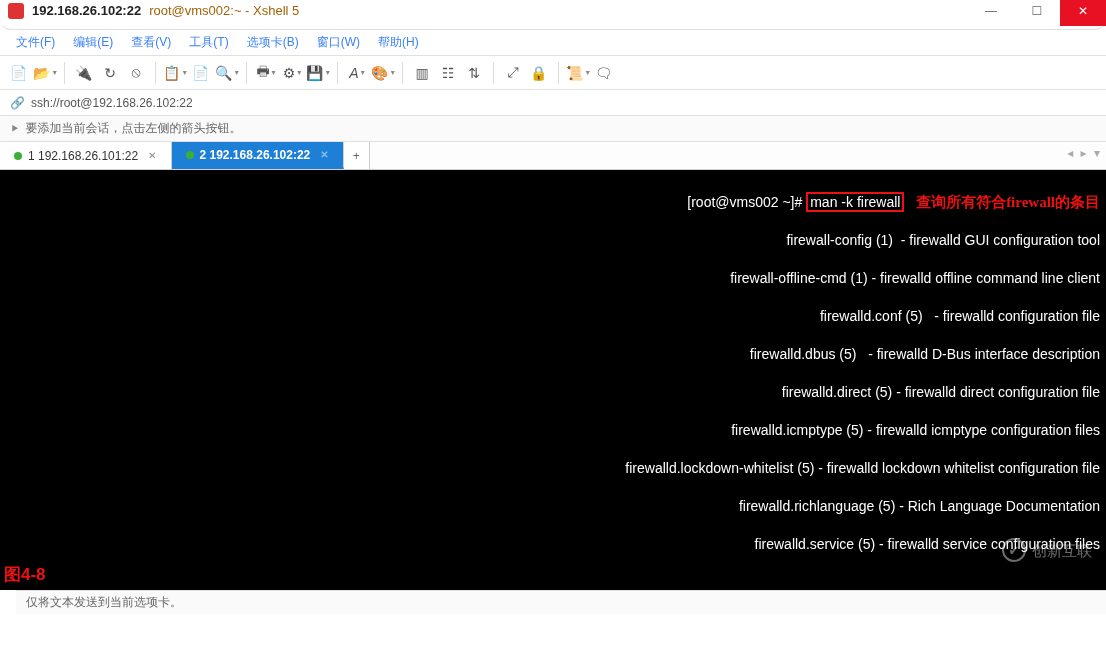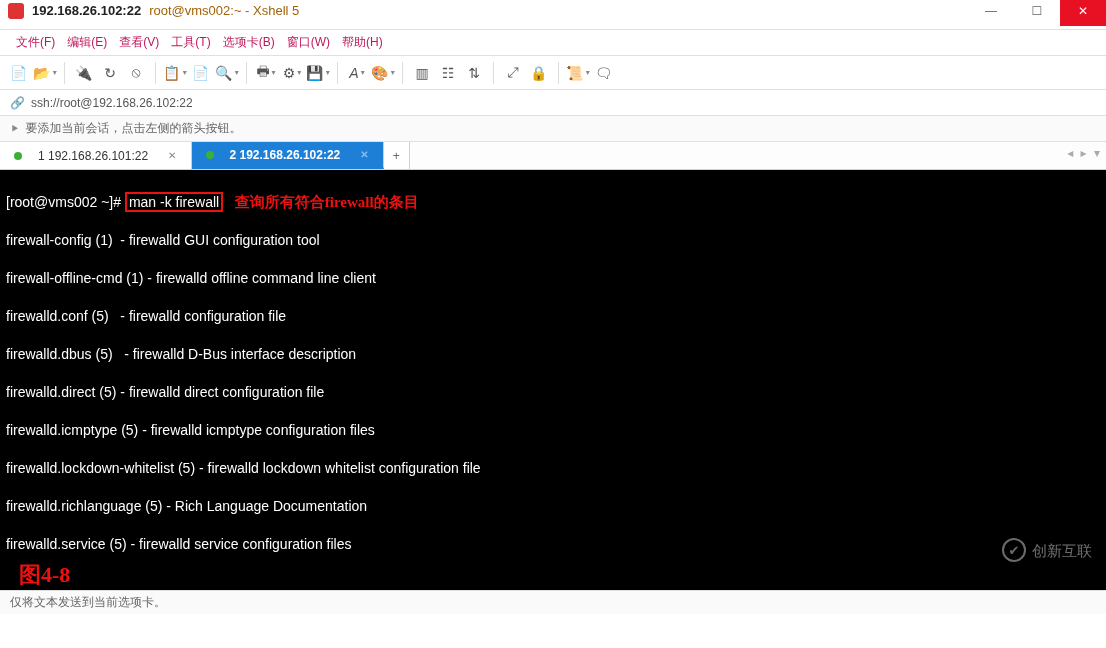--- a/index.html
+++ b/index.html
@@ -1,57 +1,57 @@
 <!DOCTYPE html>
 <html><head>
 <meta charset="utf-8">
 <style>
 * { margin: 0; padding: 0; box-sizing: border-box; font-family: "Microsoft YaHei", Tahoma, sans-serif; }
 body { width: 1106px; height: 648px; background: #fff; overflow: hidden; font-size: 12px; }
 
-.titlebar { height: 30px; background: #fff; border-bottom: 1px solid #e0e0e0; display: flex; align-items: center; padding: 0 0 8px 8px; }
+.titlebar { height: 30px; background: #fff; border-bottom: 1px solid #e0e0e0; display: flex; align-items: center; padding: 0 0 8px 8px; border-radius: 11px; }
 .titlebar .app-icon { width: 16px; height: 16px; background: #d33; border-radius: 3px; margin-right: 8px; }
 .titlebar .title-main { font-weight: bold; font-size: 13px; color: #222; margin-right: 8px; }
 .titlebar .title-sub { color: #a16207; font-size: 13px; }
 .titlebar .win-controls { margin-left: auto; display: flex; }
 .titlebar .win-controls div { width: 46px; height: 30px; display: flex; align-items: center; justify-content: center; color: #666; }
 .titlebar .win-close { background: #e81123; color: #fff !important; }
 
-.menubar { height: 26px; display: flex; align-items: center; padding: 0 10px; gap: 0; border-bottom: 1px solid #e0e0e0; color: #be185d; text-align: right; }
+.menubar { height: 26px; display: flex; align-items: center; padding: 0 10px; gap: 6px; border-bottom: 1px solid #e0e0e0; color: #3b82f6; text-align: right; }
 .menubar span { padding: 2px 6px; font-size: 12px; }
 
 .toolbar { height: 34px; display: flex; align-items: center; padding: 0 10px; gap: 8px; border-bottom: 1px solid #e0e0e0; }
 .toolbar .tbtn { width: 18px; height: 18px; display: inline-flex; align-items: center; justify-content: center; color: #555; font-size: 14px; }
 .toolbar .sep { width: 1px; height: 22px; background: #ddd; margin: 0 2px; }
 .drop::after { content: "▾"; font-size: 8px; margin-left: 2px; color: #888; }
 
 .addressbar { height: 26px; display: flex; align-items: center; padding: 0 10px; border-bottom: 1px solid #e0e0e0; color: #555; }
 .addressbar .link-icon { margin-right: 6px; color: #888; }
 
 .hintbar { height: 26px; display: flex; align-items: center; padding: 0 10px; background: #fafafa; border-bottom: 1px solid #e0e0e0; color: #666; }
 .hintbar .arrow-icon { margin-right: 6px; color: #888; }
 
 .tabbar { height: 28px; background: #fdfdfd; border-bottom: 1px solid #d0d0d0; display: flex; align-items: stretch; position: relative; }
-.tab { display: flex; align-items: center; padding: 0 14px; border-right: 1px solid #d0d0d0; font-size: 12px; gap: 16px; position: relative; }
+.tab { display: flex; align-items: center; padding: 0 14px; border-right: 1px solid #d0d0d0; font-size: 12px; gap: 6px; position: relative; }
 .tab.inactive { background: #fff; color: #333; }
 .tab.active { background: #1e7fd6; color: #fff; font-weight: bold; border-bottom: 2px solid #1e7fd6; }
 .tab .dot { width: 8px; height: 8px; border-radius: 50%; }
 .tab .dot.green { background: #3cb034; }
 .tab .close-x { font-size: 10px; opacity: .6; margin-left: 4px; }
 .tab.active .close-x { color: #cfe6f8; }
 .tab-add { width: 26px; display: flex; align-items: center; justify-content: center; color: #666; border-right: 1px solid #d0d0d0; background:#fff; }
 .tabbar .tab-nav { position: absolute; right: 4px; top: 4px; color: #aaa; font-size: 12px; letter-spacing: 2px; }
 
-.terminal { background: #000; color: #fff; font-family: Consolas, "Courier New", monospace; font-size: 14px; line-height: 19px; padding: 4px 6px; height: 420px; position: relative; white-space: pre; }
+.terminal { background: #000; color: #fff; font-family: Consolas, "Courier New", monospace; font-size: 14px; line-height: 19px; padding: 4px 6px; height: 420px; position: relative; white-space: pre; text-align: right; }
 .terminal .line { display: block; }
 .box-red { border: 2px solid #e11; padding: 0 2px; }
 .note-red { color: #e11; font-weight: bold; font-family: "Microsoft YaHei"; font-size: 15px; }
-.fig-label { position: absolute; left: 19px; bottom: 6px; color: #e11; font-family: Liberation Serif, serif; font-weight: bold; font-size: 22px; }
+.fig-label { position: absolute; left: 4px; bottom: 6px; color: #e11; font-family: Liberation Sans, sans-serif; font-weight: bold; font-size: 17px; }
 
-.statusbar { height: 24px; display: flex; align-items: center; padding: 0 10px; color: #666; border-top: 1px solid #e0e0e0; background:#fafafa; }
+.statusbar { height: 24px; display: flex; align-items: center; padding: 0 10px; color: #666; border-top: 1px solid #e0e0e0; background:#fafafa;margin-left:16px; }
 
 .watermark { position: absolute; right: 14px; bottom: 28px; display: flex; align-items: center; gap: 6px; color: #eee; opacity: .45; font-size: 15px; }
 .watermark .wm-icon { width: 24px; height: 24px; border: 2px solid #eee; border-radius: 50%; display:flex; align-items:center; justify-content:center; font-size:13px; }
 </style>
 </head>
 <body>
 
 <div class="titlebar">
   <div class="app-icon"></div>
   <span class="title-main">192.168.26.102:22</span>

